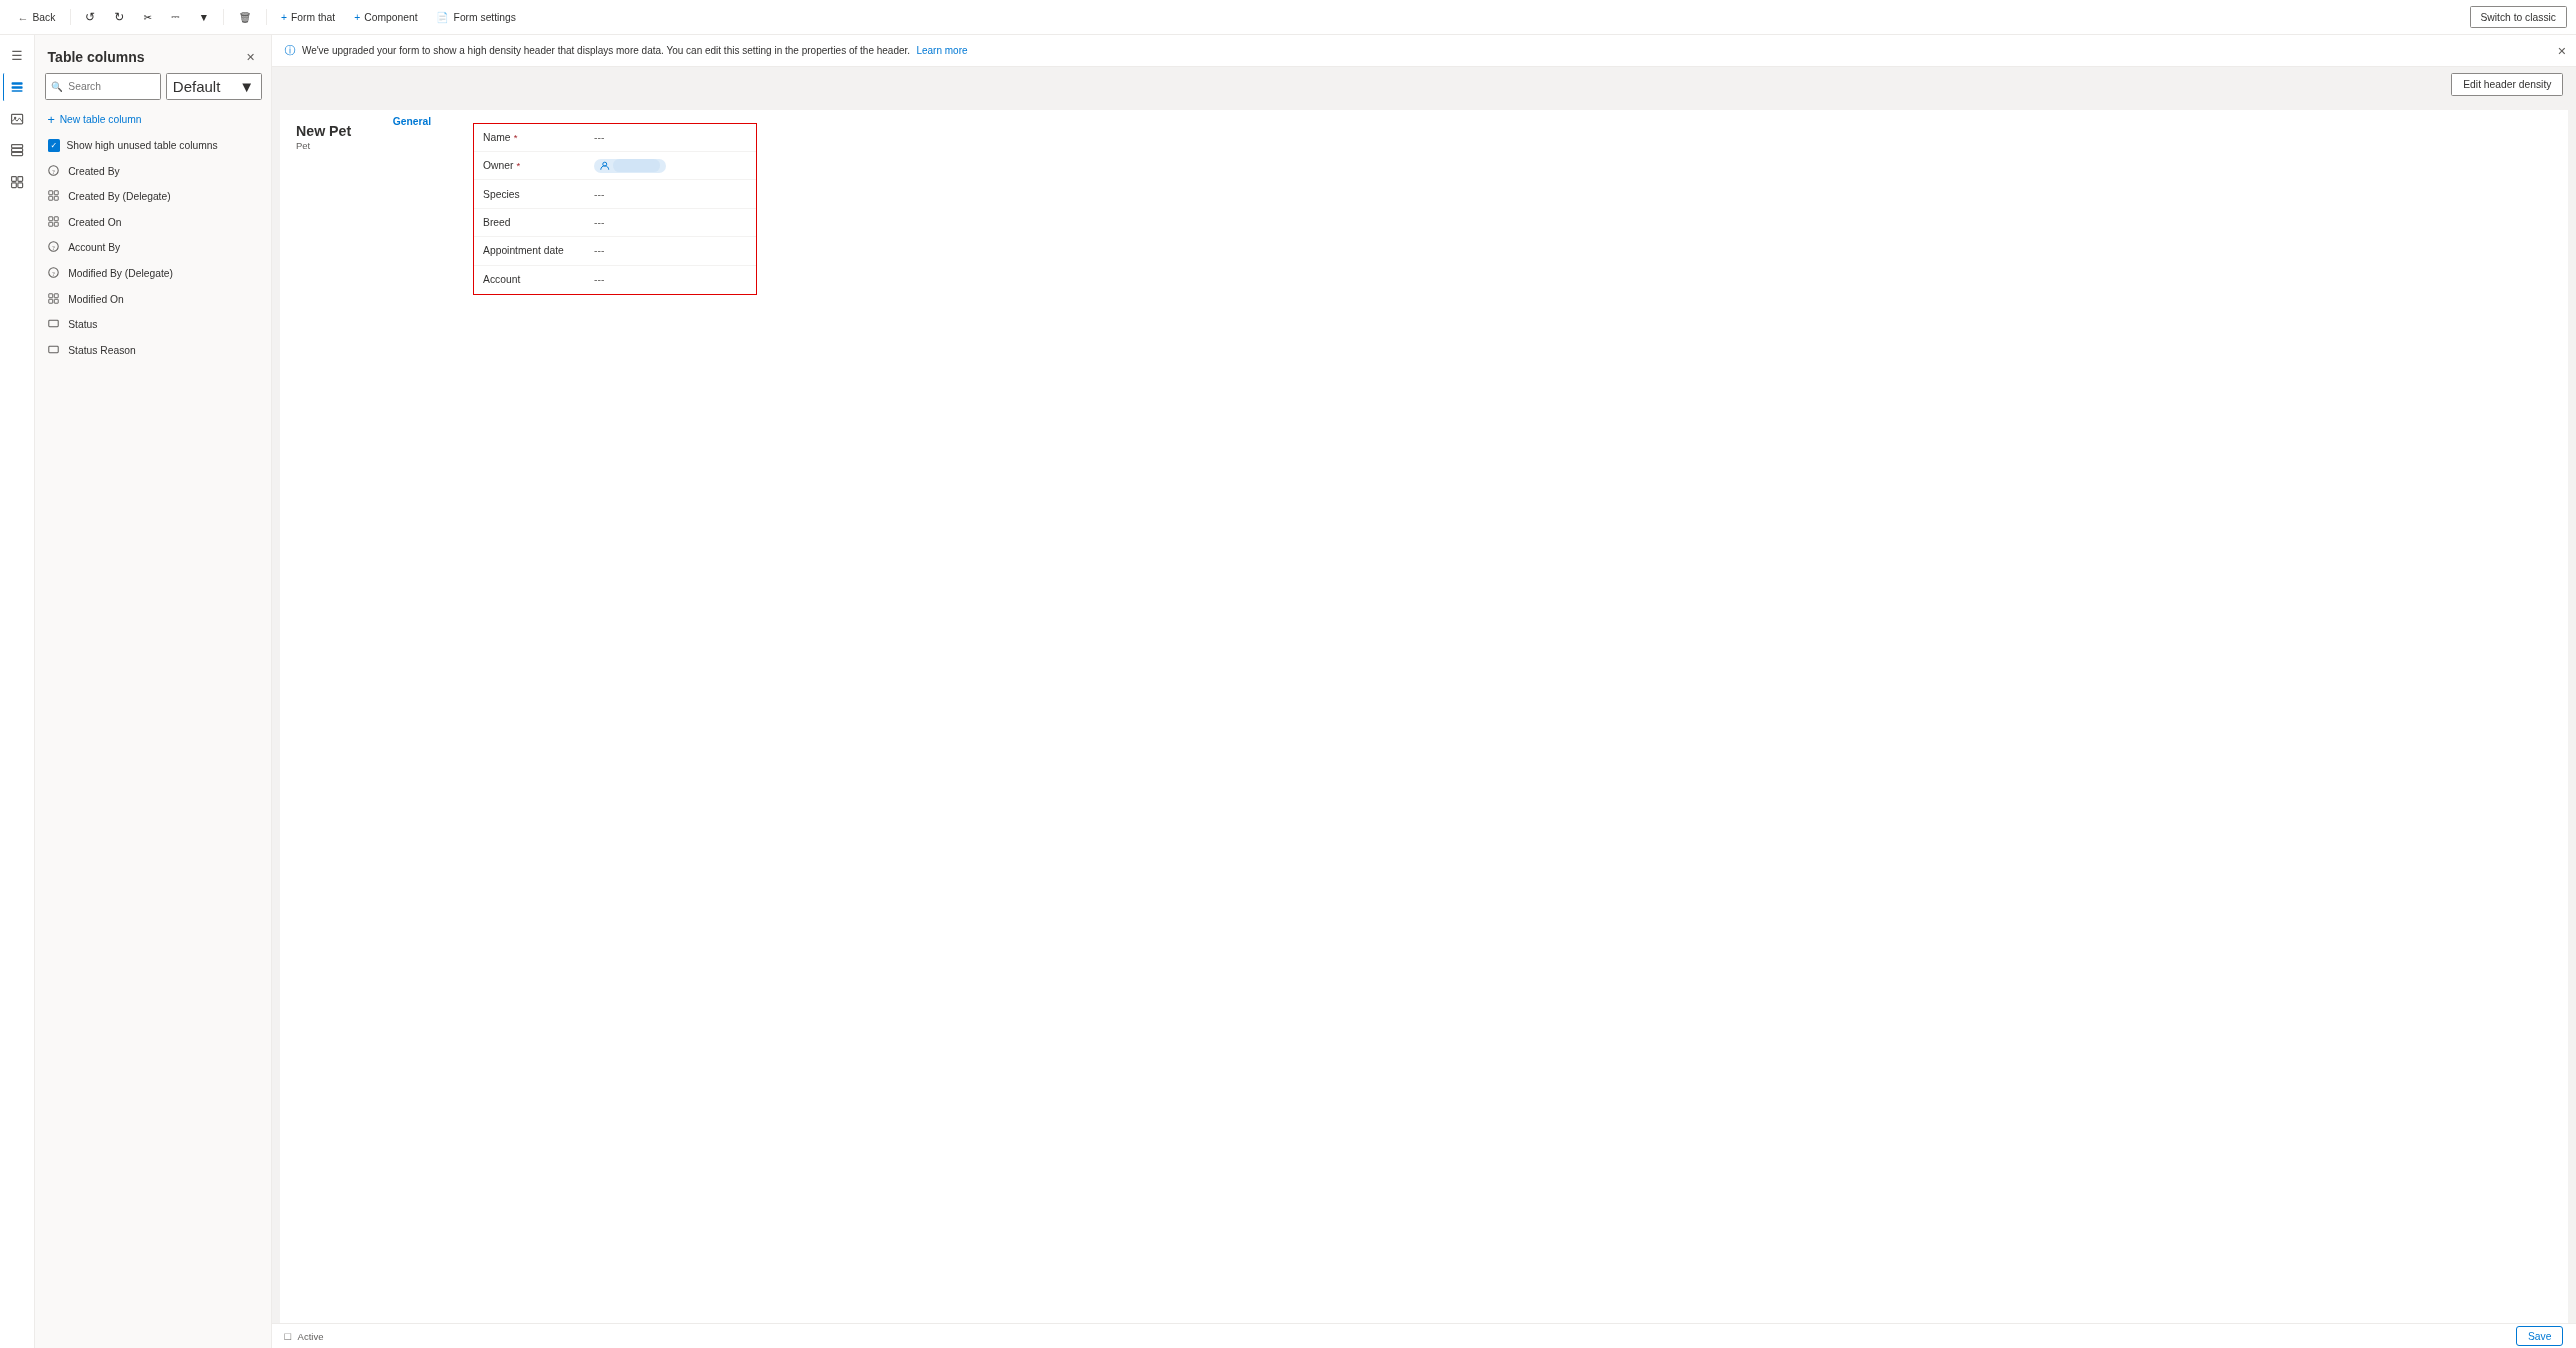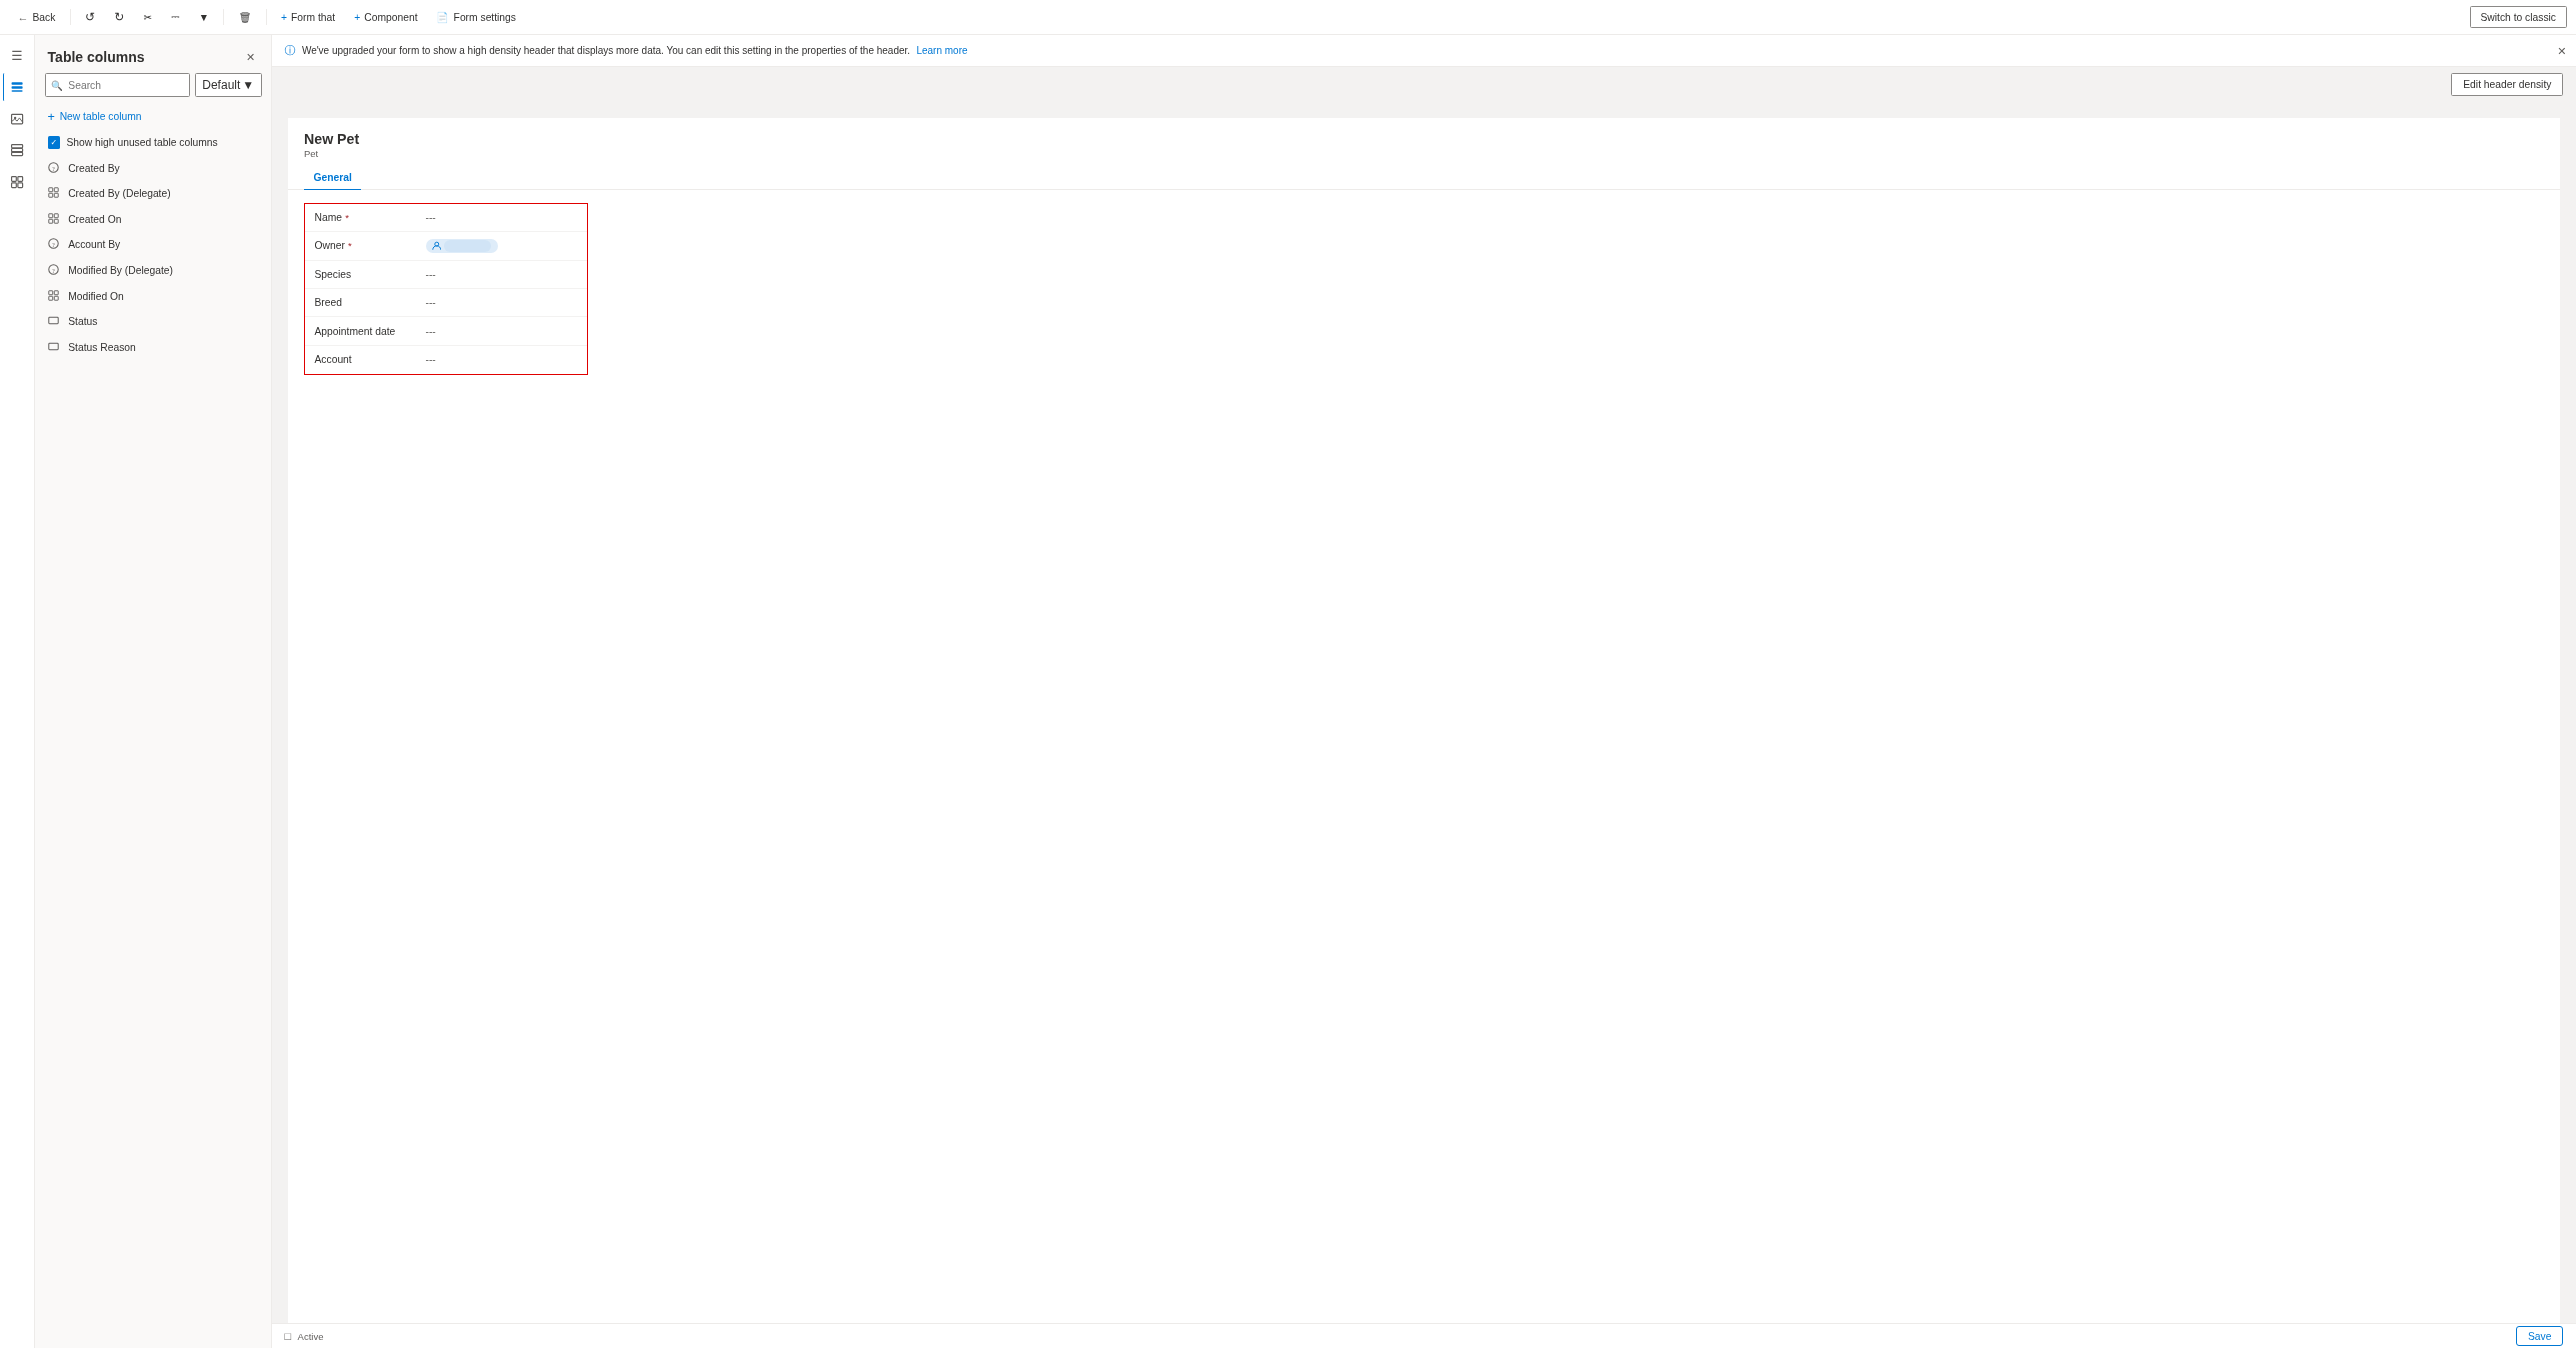--- a/index.html
+++ b/index.html
@@ -67,23 +67,23 @@
       flex: 1; display: flex; align-items: center; gap: 4.7px;
       border: 0.8px solid #8a8886; border-radius: 1.6px; padding: 4px 6.3px;
       background: #fff;
     }
     .search-box input {
       border: none; outline: none; background: transparent;
       font-size: 10.3px; color: #323130; width: 100%;
     }
     .search-icon { color: #605e5c; font-size: 9.5px; }
     .filter-dropdown {
-      display: flex; align-items: center; gap: 2px;
+      display: flex; align-items: center; gap: 19px;
       border: 0.8px solid #8a8886; border-radius: 1.6px; padding: 4px 6.3px;
-      background: #fff; cursor: pointer; font-size: 12px; white-space: nowrap; text-align: right;
+      background: #fff; cursor: pointer; font-size: 15px; white-space: nowrap; text-align: right;
     }
 
     .new-table-col {
       display: flex; align-items: center; gap: 4.7px;
       padding: 6.3px 12.6px; cursor: pointer; color: #0078d4; font-size: 10.3px;
     }
 
     .show-unused {
       display: flex; align-items: center; gap: 6.3px;
       padding: 6.3px 12.6px; cursor: pointer; font-size: 10.3px; color: #323130;
@@ -128,22 +128,22 @@
     .edit-header-btn {
       padding: 4.7px 11px; border: 0.8px solid #8a8886; background: #fff;
       cursor: pointer; font-size: 10.3px; color: #323130; border-radius: 1.6px;
     }
 
     
     .form-area {
       flex: 1; overflow: auto; padding: 0; background: #f3f2f1;
     }
     .form-container {
-      background: #fff; margin: 16px; min-height: 100%;
-      display: flex; flex-direction: column;
+      background: #fff; margin: 8px; min-height: 100%;
+      display: flex; flex-direction: row;
     }
     .form-header {
       padding: 12.6px 16px 6.3px 16px;
     }
     .form-title { font-size: 14.2px; font-weight: 600; color: #323130; }
     .form-subtitle { font-size: 9.5px; color: #605e5c; margin-top: 1.6px; }
 
     .form-tabs {
       display: flex; border-bottom: 0.8px solid #edebe9; padding: 0 16px;
     }

